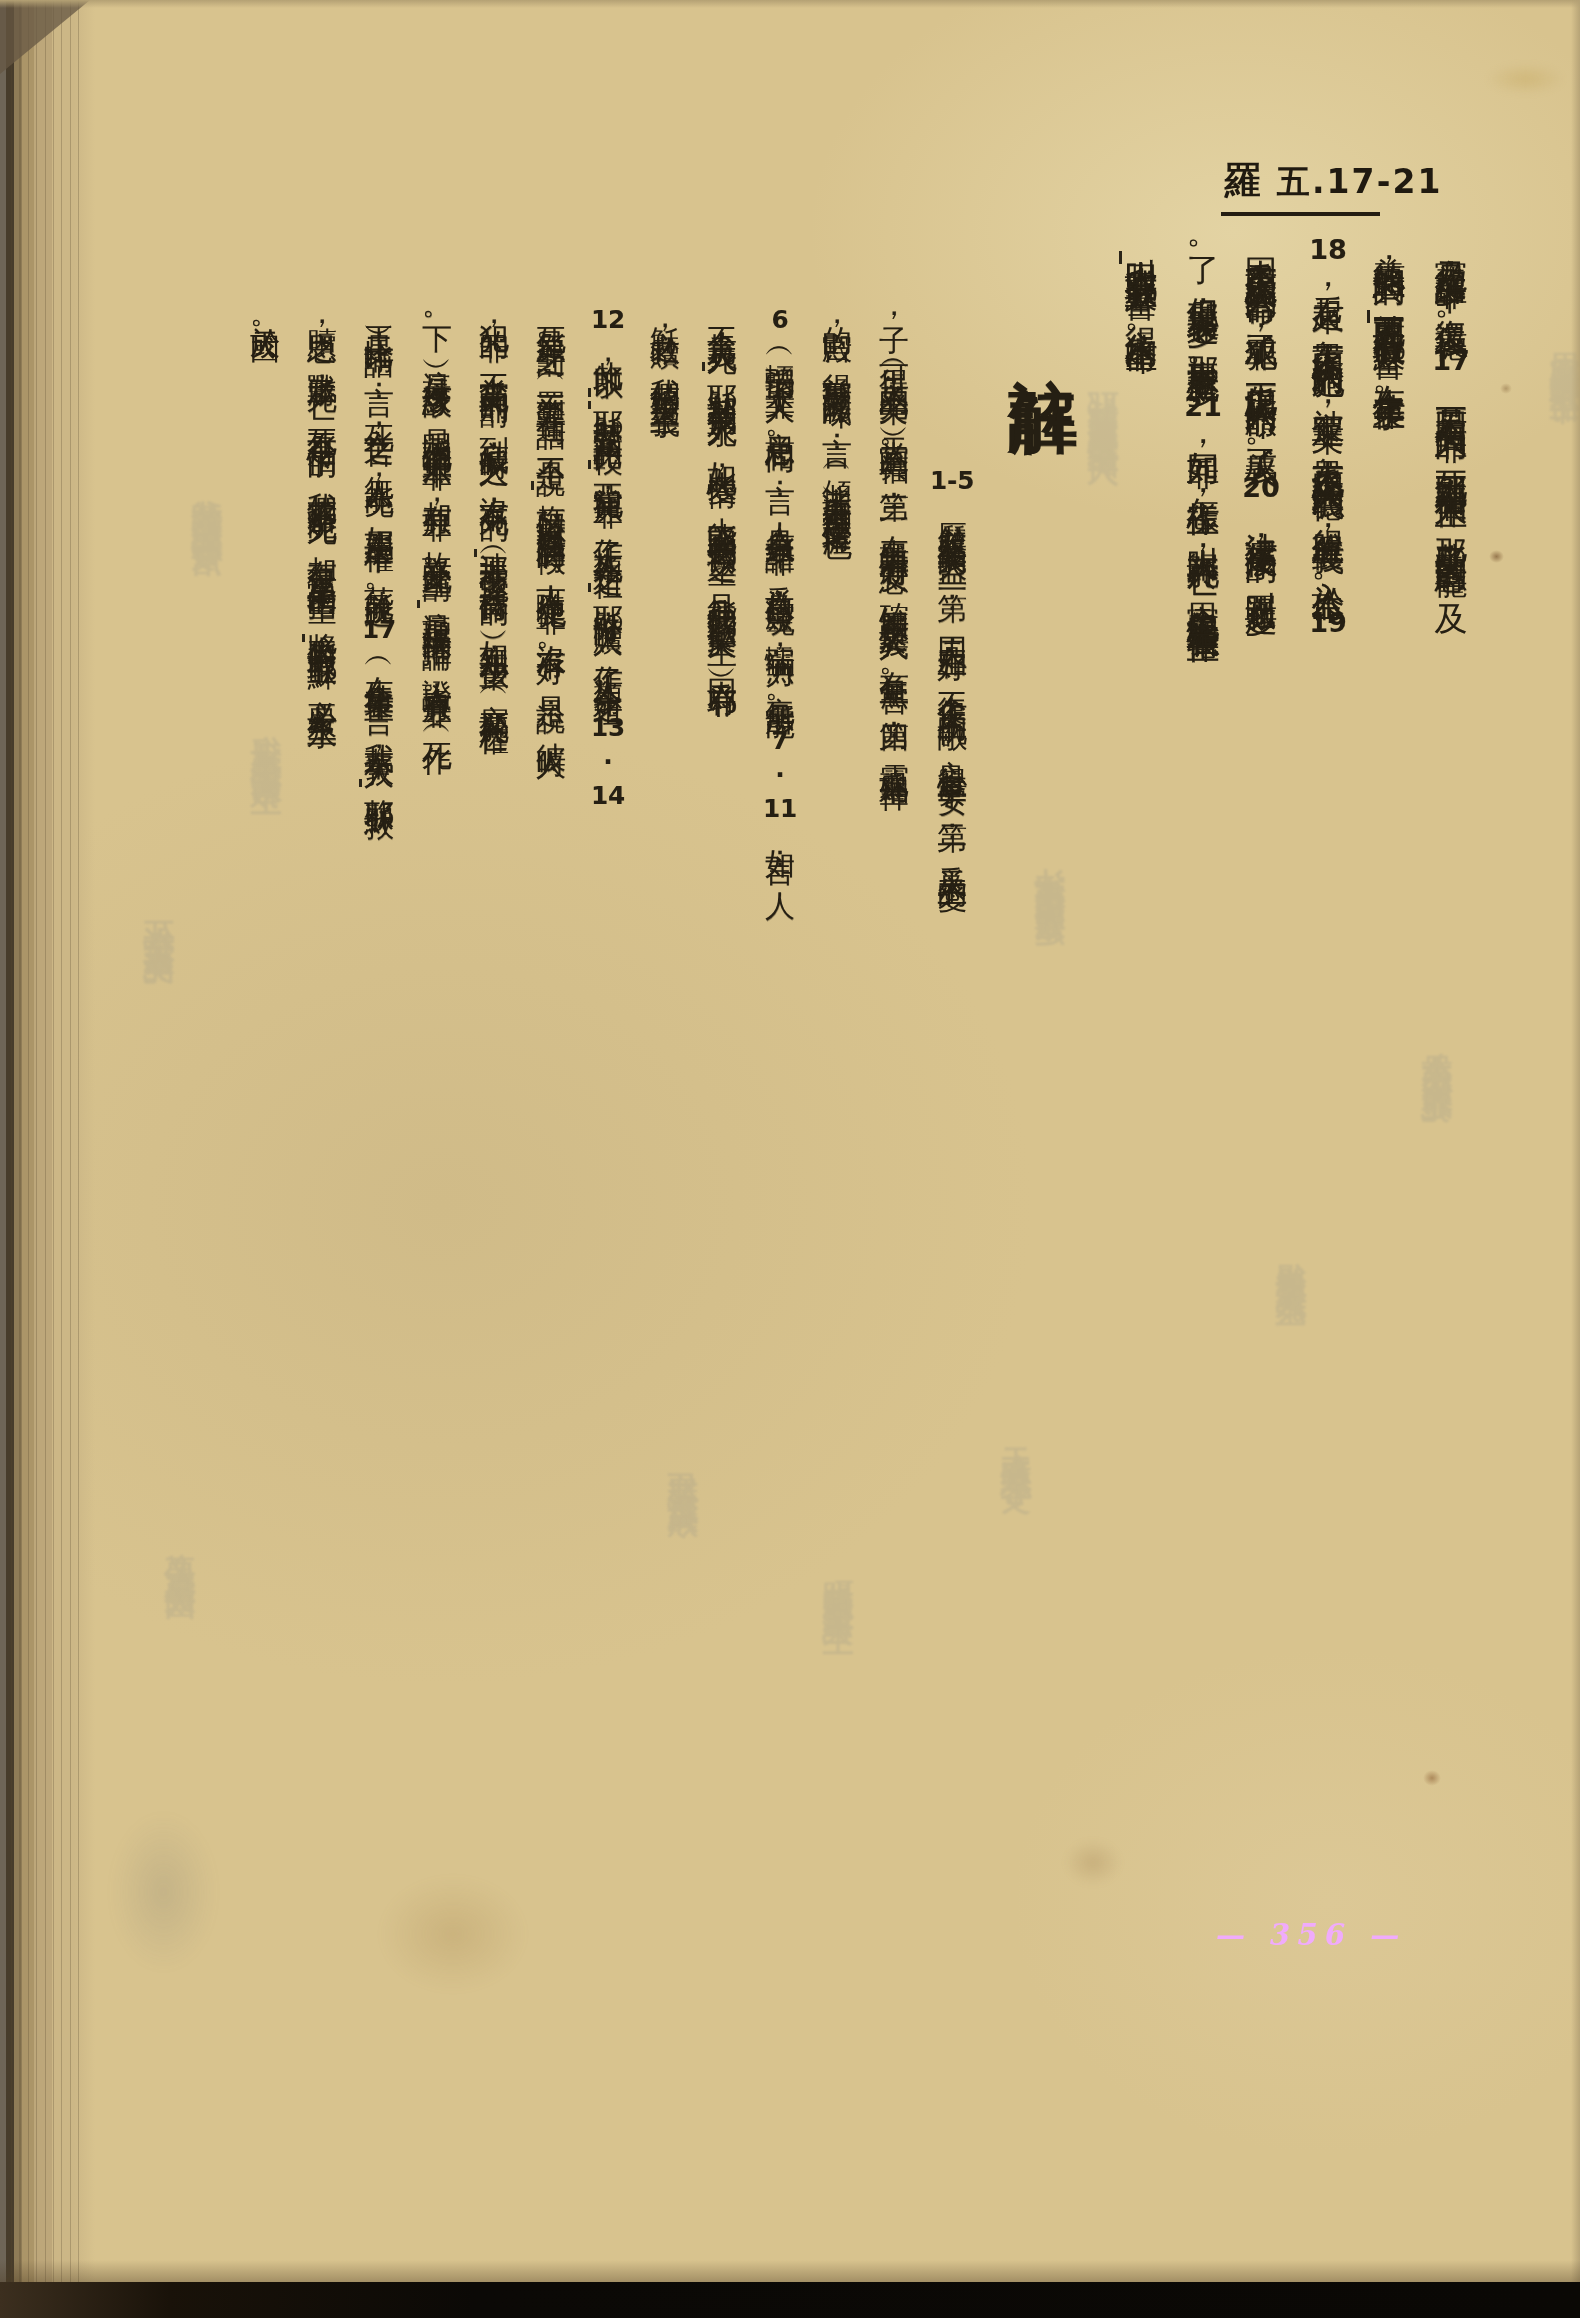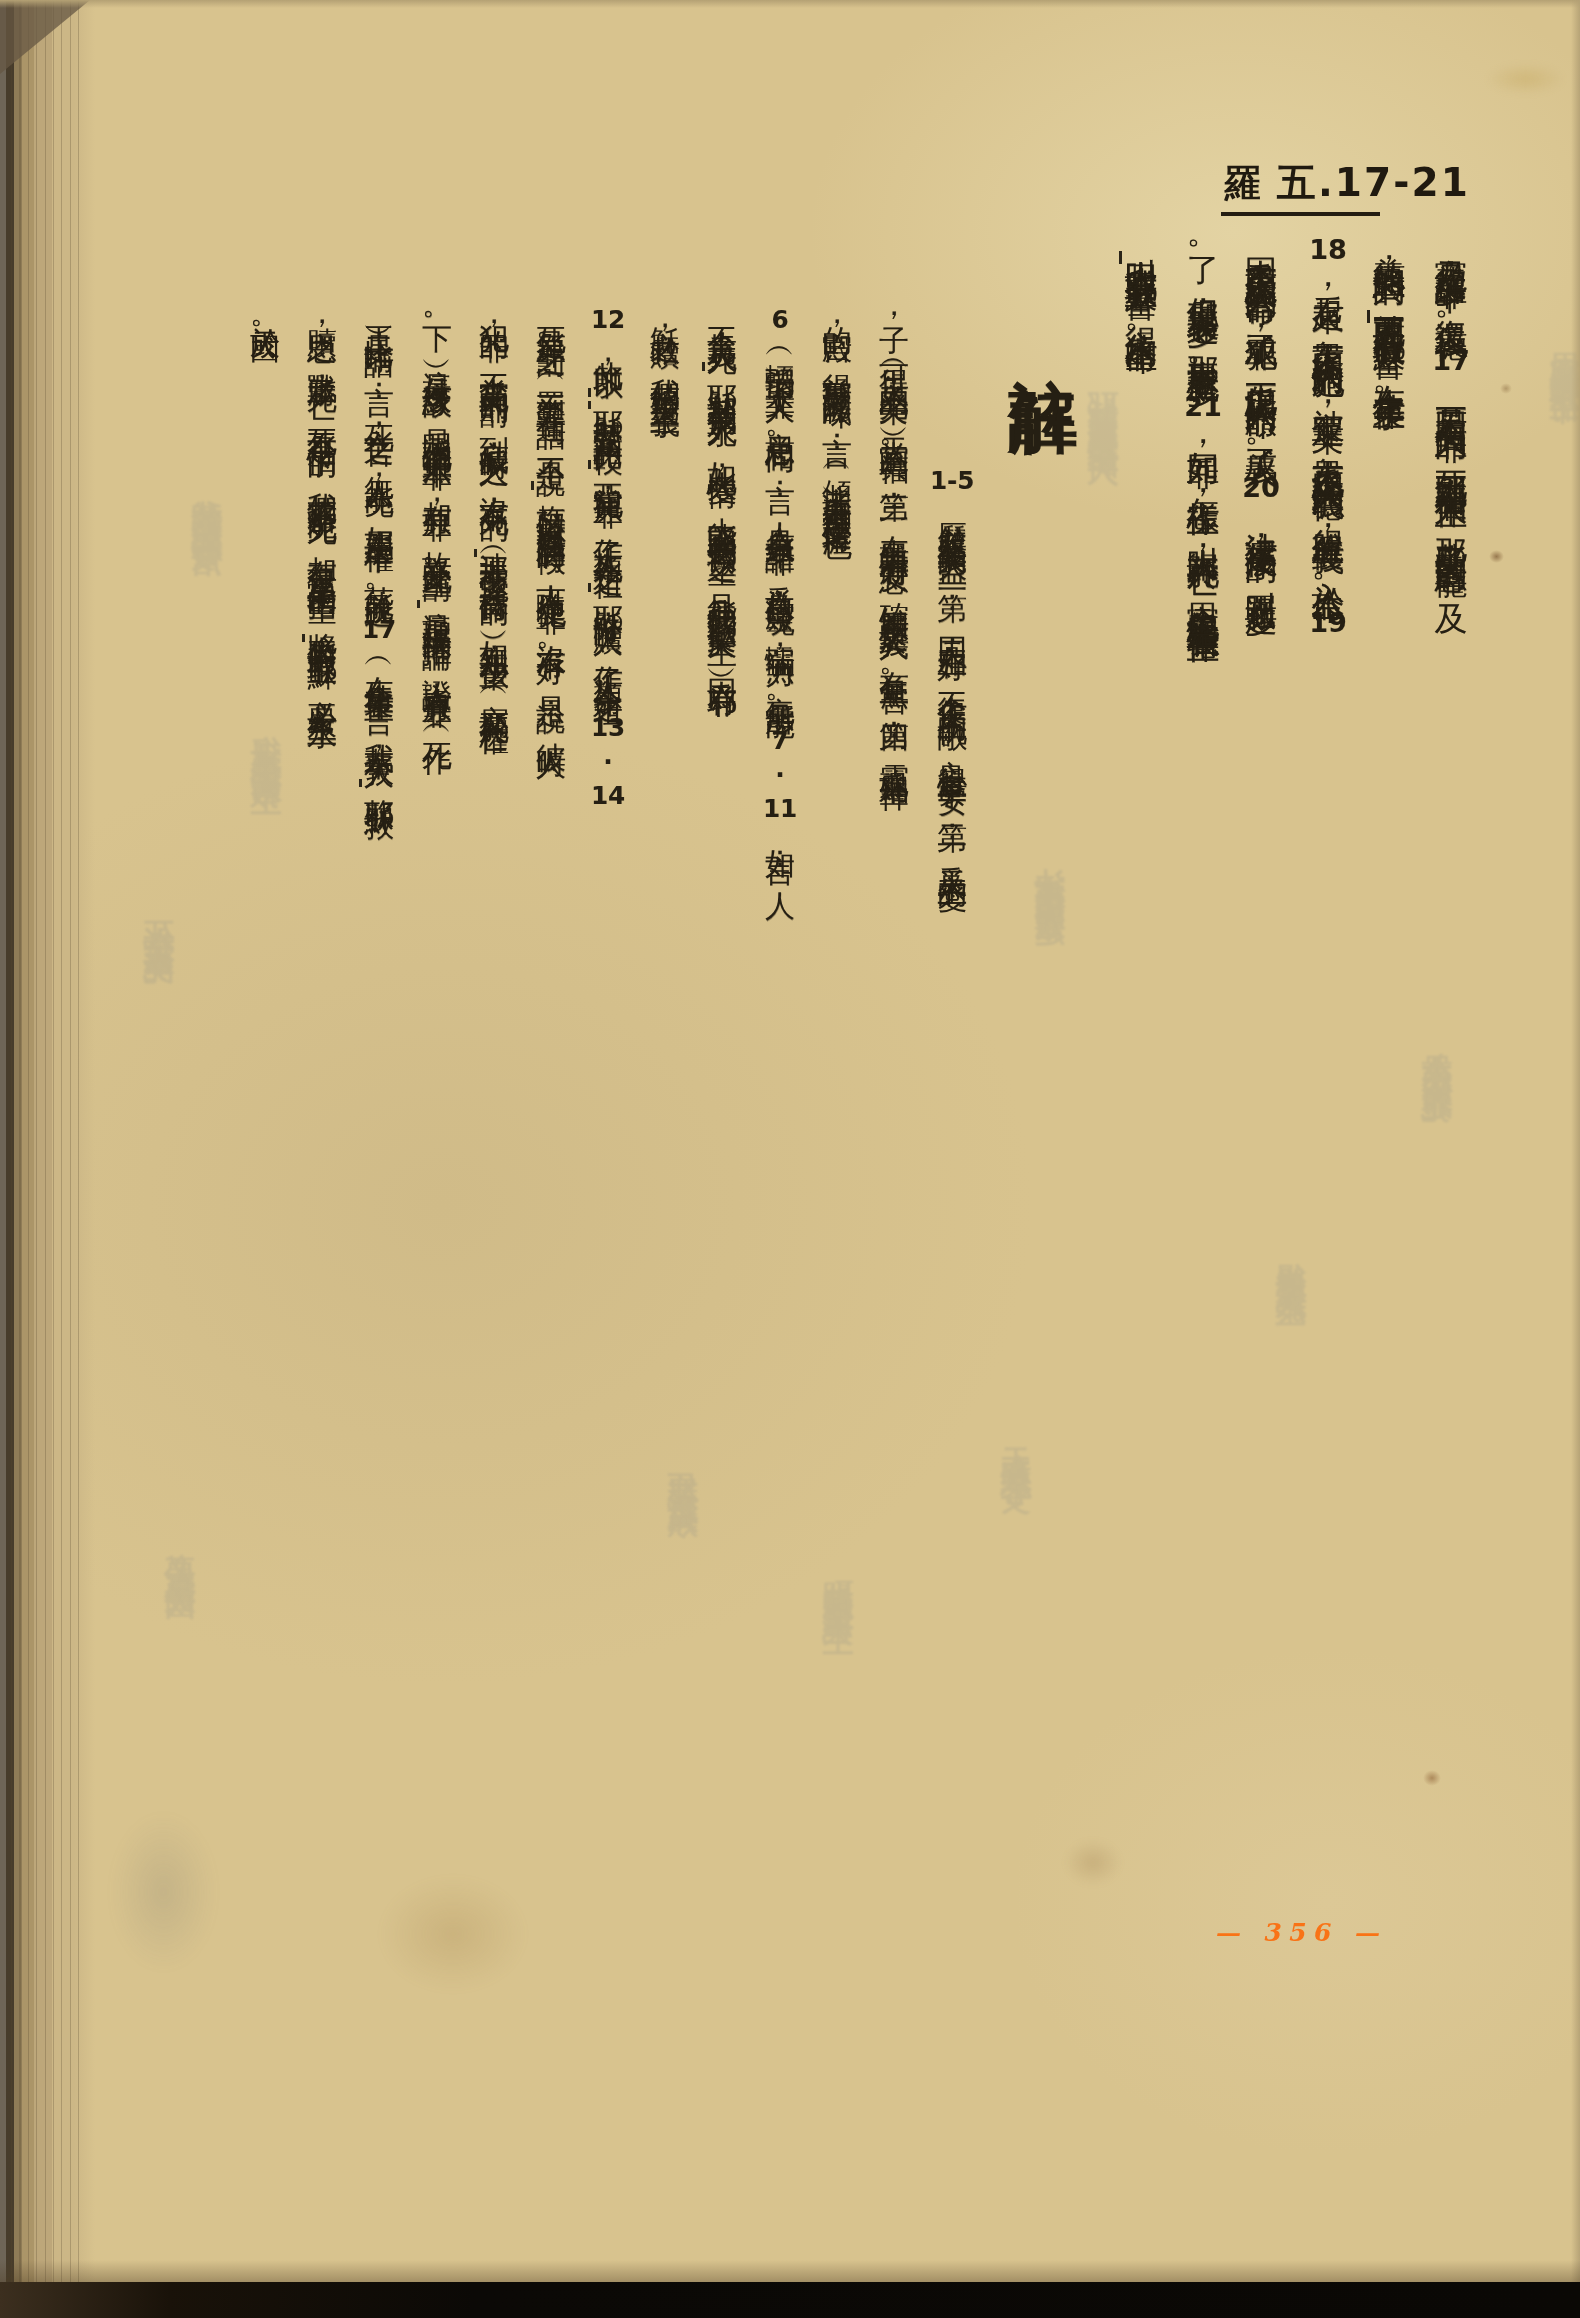--- a/index.html
+++ b/index.html
@@ -26,25 +26,25 @@
   .bottom-shadow{position:absolute;left:0;top:2260px;width:100%;height:23px;
     background:linear-gradient(rgba(77,60,35,0),rgba(77,60,35,.4));}
   .bottom-bar{position:absolute;left:0;top:2282px;width:100%;height:37px;
     background:linear-gradient(90deg,#3c2f1f 0,#191209 169px,#0b0906 474px,#0a0805 100%);}
   
   .stain{position:absolute;border-radius:50%;}
   
   #running-header{position:absolute;left:1224px;top:156px;font-weight:bold;color:#201a10;
     font-size:37px;letter-spacing:2.1px;white-space:nowrap;}
   #running-header .bk{margin-right:13.7px;}
-  #running-header .ref{font-family:"DejaVu Sans","Liberation Sans",sans-serif;font-size:39px;}
+  #running-header .ref{font-family:"DejaVu Sans","Liberation Sans",sans-serif;font-size:33px;}
   #header-underline{position:absolute;left:1221px;top:212px;width:159px;height:3.7px;background:#241d12;}
   
-  #page-number{position:absolute;left:1216px;top:1918px;font-size:25px;font-style:italic;
-    font-weight:bold;letter-spacing:7.4px;color:#f97316;white-space:nowrap;}
+  #page-number{position:absolute;left:1216px;top:1918px;font-size:29px;font-style:italic;
+    font-weight:bold;letter-spacing:7.4px;color:#f0abfc;white-space:nowrap;}
   
   .vcol{position:absolute;writing-mode:vertical-rl;text-orientation:upright;
     color:#251f13;white-space:nowrap;text-shadow:0.3px 0.3px 0 rgba(40,32,18,.35);}
   .vcol.s{font-size:33px;letter-spacing:3.2px;}
   .vcol.n{font-size:30px;letter-spacing:4.2px;}
   .vcol.h{font-size:69px;letter-spacing:12.6px;font-weight:bold;}
   .vcol .num{writing-mode:horizontal-tb;text-orientation:mixed;display:inline-block;
     font-family:"DejaVu Sans","Liberation Sans",sans-serif;font-weight:bold;
     font-size:.82em;letter-spacing:0;line-height:1.05;margin:4.2px 0;}
   .vcol .pn{border-left:3.2px solid #2a2418;}

